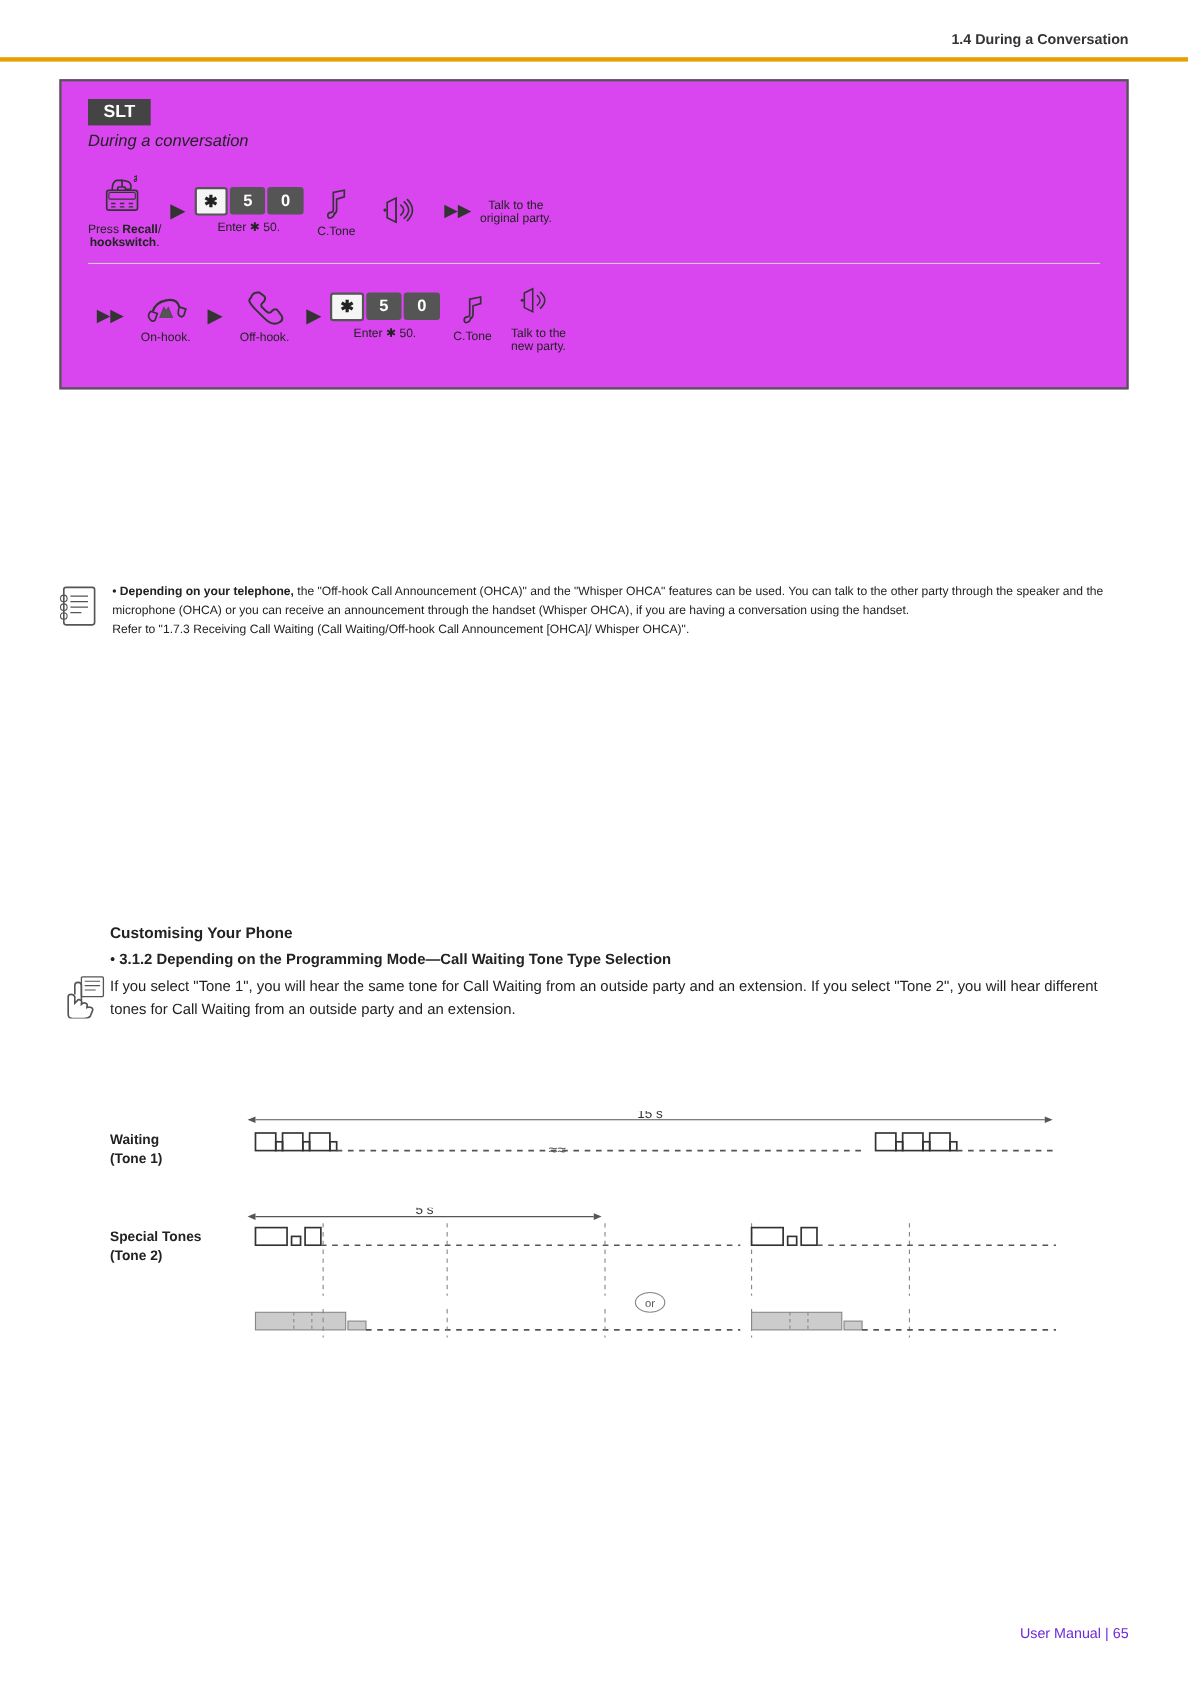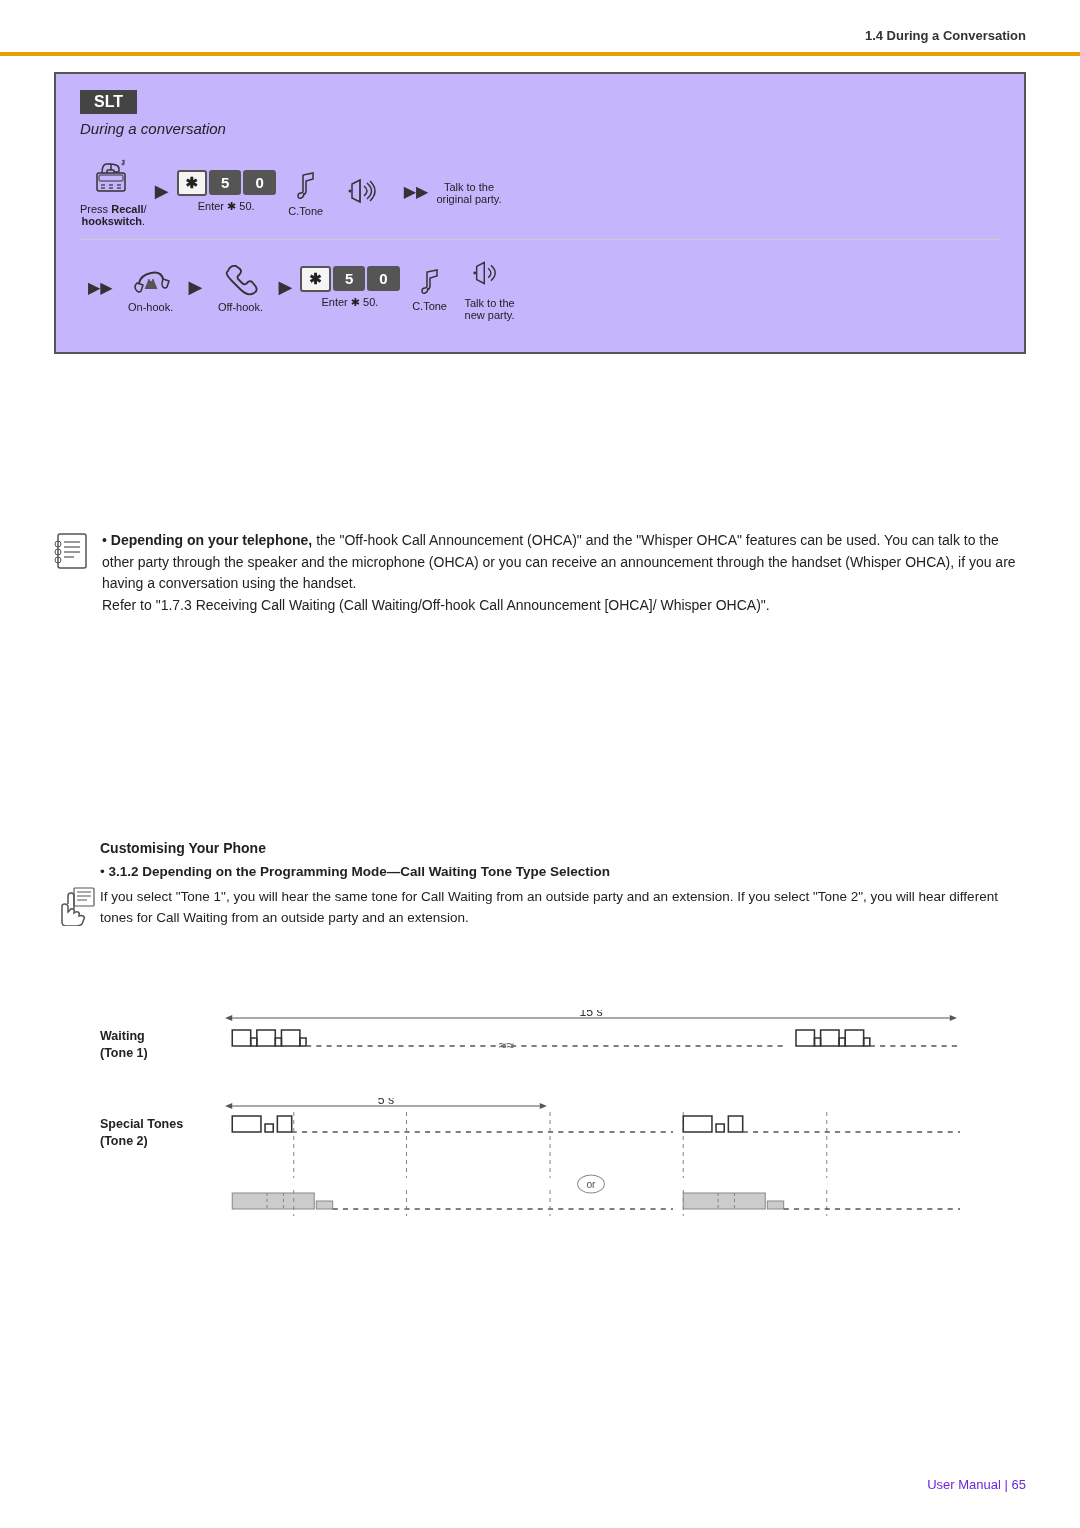--- a/index.html
+++ b/index.html
@@ -32,21 +32,21 @@
       color: #333;
     }
 
     
     .diagram-box {
       position: absolute;
       top: 72px;
       left: 54px;
       width: 972px;
       border: 2px solid #555;
-      background: #c4b5fd;
+      background: #d946ef;
       padding: 16px 24px 20px 24px;
     }
 
     .slt-label {
       display: inline-block;
       background: #444;
       color: #fff;
       font-size: 16px;
       font-weight: bold;
       padding: 3px 14px;
@@ -141,21 +141,21 @@
       width: 972px;
     }
 
     .bullet-row {
       display: flex;
       gap: 12px;
       margin-bottom: 14px;
     }
 
     .bullet-text {
-      font-size: 14px;
+      font-size: 11px;
       line-height: 1.55;
       flex: 1;
     }
 
     .bullet-text p {
       margin-bottom: 4px;
     }
 
     
     .customising-section {

